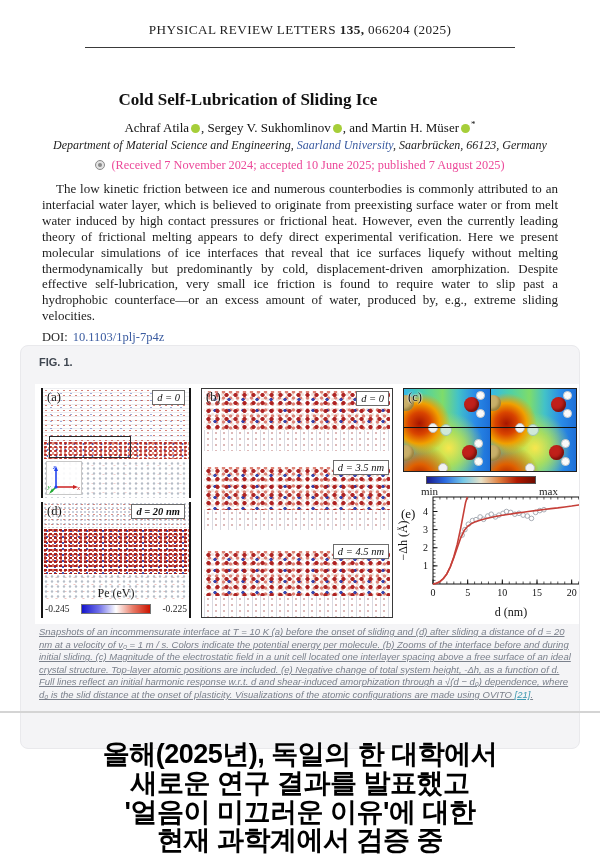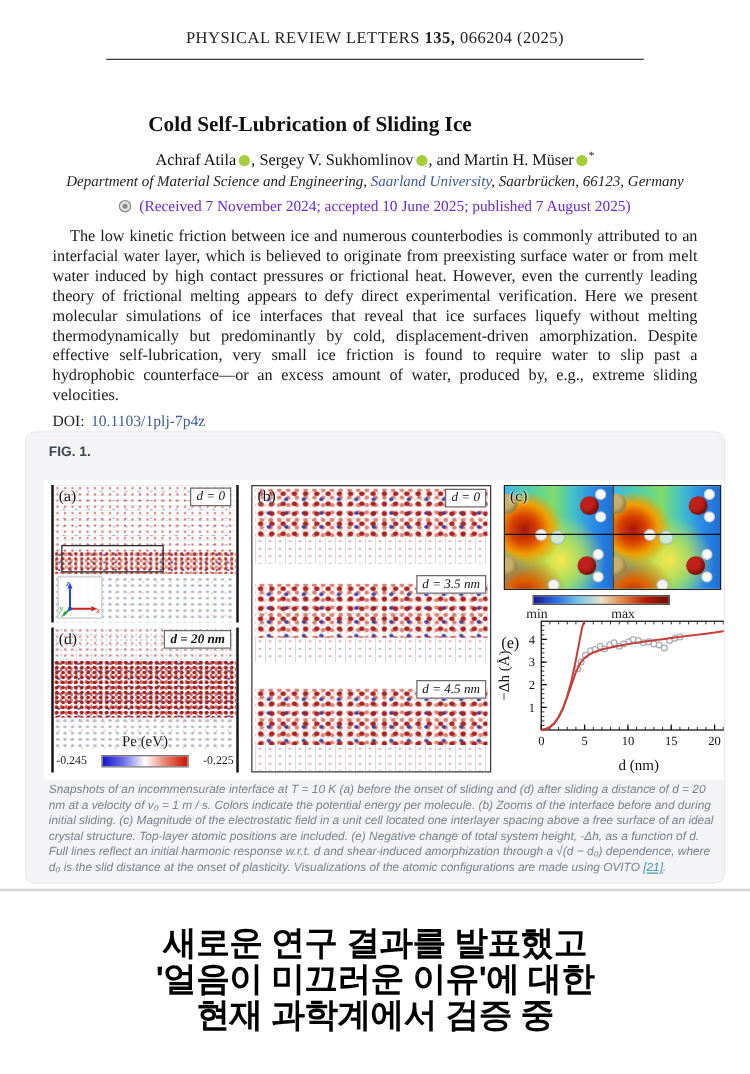--- a/index.html
+++ b/index.html
@@ -20,35 +20,35 @@
     font-size:13px; color:#111; }
   .orcid { display:inline-block; width:9px; height:9px; border-radius:50%;
     background:#a6ce39; margin:0 1px 1px 2px; vertical-align:middle; }
   .authors sup { font-size:9px; }
 
   .affiliation { position:absolute; top:138px; left:0; width:600px; text-align:center;
     font-style:italic; font-size:12px; color:#222; }
   .affiliation a, .doi a { color:#3a5ba0; text-decoration:none; }
 
   .history { position:absolute; top:158px; left:0; width:600px; text-align:center;
-    font-size:12.3px; color:#6d28d9; }
+    font-size:12.3px; color:#ec4899; }
   .reuse-icon { display:inline-block; width:10px; height:10px; border-radius:50%;
     border:1px solid #8a8a8a; background:#e3e3e3; margin-right:6px; vertical-align:-1px;
     position:relative; }
   .reuse-icon::after { content:""; position:absolute; left:2px; top:2px; width:4px; height:4px;
     border-radius:50%; background:#8a8a8a; }
 
   .abstract { position:absolute; top:181px; left:42px; width:516px;
     font-size:13px; line-height:15.9px; text-align:justify; text-indent:14px; color:#1c1c1c; }
 
   .doi { position:absolute; top:330px; left:42px; font-size:12.5px; color:#222; }
   .doi .lbl { margin-right:5px; }
 
   
-  .figure-card { position:absolute; top:345px; left:20px; width:560px; height:362px;
+  .figure-card { position:absolute; top:345px; left:20px; width:560px; height:404px;
     background:#f4f4f6; border:1px solid #e9e9ec; border-radius:8px; overflow:hidden; }
   .fig-label { position:absolute; left:18px; top:10px; font-family:"Liberation Sans",sans-serif;
     font-size:11px; font-weight:bold; color:#3f4650; }
   .fig-image { position:absolute; left:14px; top:38px; width:546px; height:240px; background:#fff; }
 
   .panel-tag { position:absolute; font-size:12.5px; color:#111; z-index:5;
     text-shadow:0 0 2px #fff,0 0 2px #fff; }
   .dlabel { position:absolute; background:#fff; border:1px solid #6c6c6c; color:#111;
     font-style:italic; font-size:10.5px; line-height:13px; padding:0 4px; z-index:5; white-space:nowrap; }
 
@@ -130,32 +130,32 @@
       radial-gradient(circle at 18% 108%, #a81500 0%, #e06000 12%, rgba(238,200,0,0) 30%),
       radial-gradient(circle at 52% 72%, rgba(255,232,74,.95) 0%, rgba(190,227,74,.8) 22%, rgba(120,210,120,0) 48%),
       linear-gradient(90deg, #37b9e8 0%, #4ed0a8 22%, #7edc6a 45%, #43c2c8 63%, #2a8ce8 82%, #1d6fd8 100%); }
   .c-cell + .c-cell { border-left:1.5px solid #111; }
   .c-hline { position:absolute; left:0; right:0; top:46%; height:1.2px; background:#111; z-index:4; }
   .atom { position:absolute; border-radius:50%; }
   .c-colorbar { position:absolute; left:405px; top:130px; width:110px; height:8px;
     border:.8px solid #555;
     background:linear-gradient(90deg,#1a1a8c,#2a6ae0,#74c8e8,#e8e2c8,#e08040,#b01800,#6e0c00); }
   .cb-min, .cb-max { position:absolute; top:139px; font-size:11px; color:#1c1c1c; }
-  .cb-min { left:400px; } .cb-max { left:468px; }
+  .cb-min { left:400px; } .cb-max { left:518px; }
 
   
   .panel-e { position:absolute; left:376px; top:146px; width:200px; height:130px; }
   .panel-e .panel-tag { left:4px; top:14px; font-size:13px; }
   .tick { font:10px "Liberation Serif", serif; fill:#111; }
   .axlabel { font:12px "Liberation Serif", serif; fill:#111; }
 
   
   .fig-caption { position:absolute; left:18px; top:280px; width:534px;
     font-family:"Liberation Sans",sans-serif; font-style:italic;
-    font-size:9.5px; line-height:12.6px; color:#7b818c; }
+    font-size:9.5px; line-height:12.6px; color:#7b818c;text-decoration:underline; }
   .fig-caption a { color:#3e98b0; text-decoration:underline; font-style:italic; }
 
   .page-divider { position:absolute; top:711px; left:0; width:600px; height:2px; background:#d4d4d4; }
 
   
   .korean-caption { position:absolute; top:740px; left:0; width:600px; text-align:center;
     font-family:"Liberation Sans",sans-serif; font-weight:900; font-size:27px;
     line-height:28.8px; color:#000; letter-spacing:-.5px; }
 
   .axis-label { font:italic 7px "Liberation Serif", serif; }
@@ -417,16 +417,17 @@
   </div>
 
   <p class="fig-caption">
     <span>Snapshots of an incommensurate interface at T = 10 K (a) before the onset of sliding and (d) after sliding a distance of d = 20 nm at a velocity of v₀ = 1 m / s. Colors indicate the potential energy per molecule. (b) Zooms of the interface before and during initial sliding. (c) Magnitude of the electrostatic field in a unit cell located one interlayer spacing above a free surface of an ideal crystal structure. Top-layer atomic positions are included. (e) Negative change of total system height, -Δh, as a function of d. Full lines reflect an initial harmonic response w.r.t. d and shear-induced amorphization through a √(d − d₀) dependence, where d₀ is the slid distance at the onset of plasticity. Visualizations of the atomic configurations are made using OVITO </span><a href="#">[21]</a><span>.</span>
   </p>
 </section>
 
 <div class="page-divider"></div>
 
 <div class="korean-caption">
+  <div>올해(2025년), 독일의 한 대학에서</div>
   <div>새로운 연구 결과를 발표했고</div>
   <div>'얼음이 미끄러운 이유'에 대한</div>
   <div>현재 과학계에서 검증 중</div>
 </div>
 
 </body></html>

